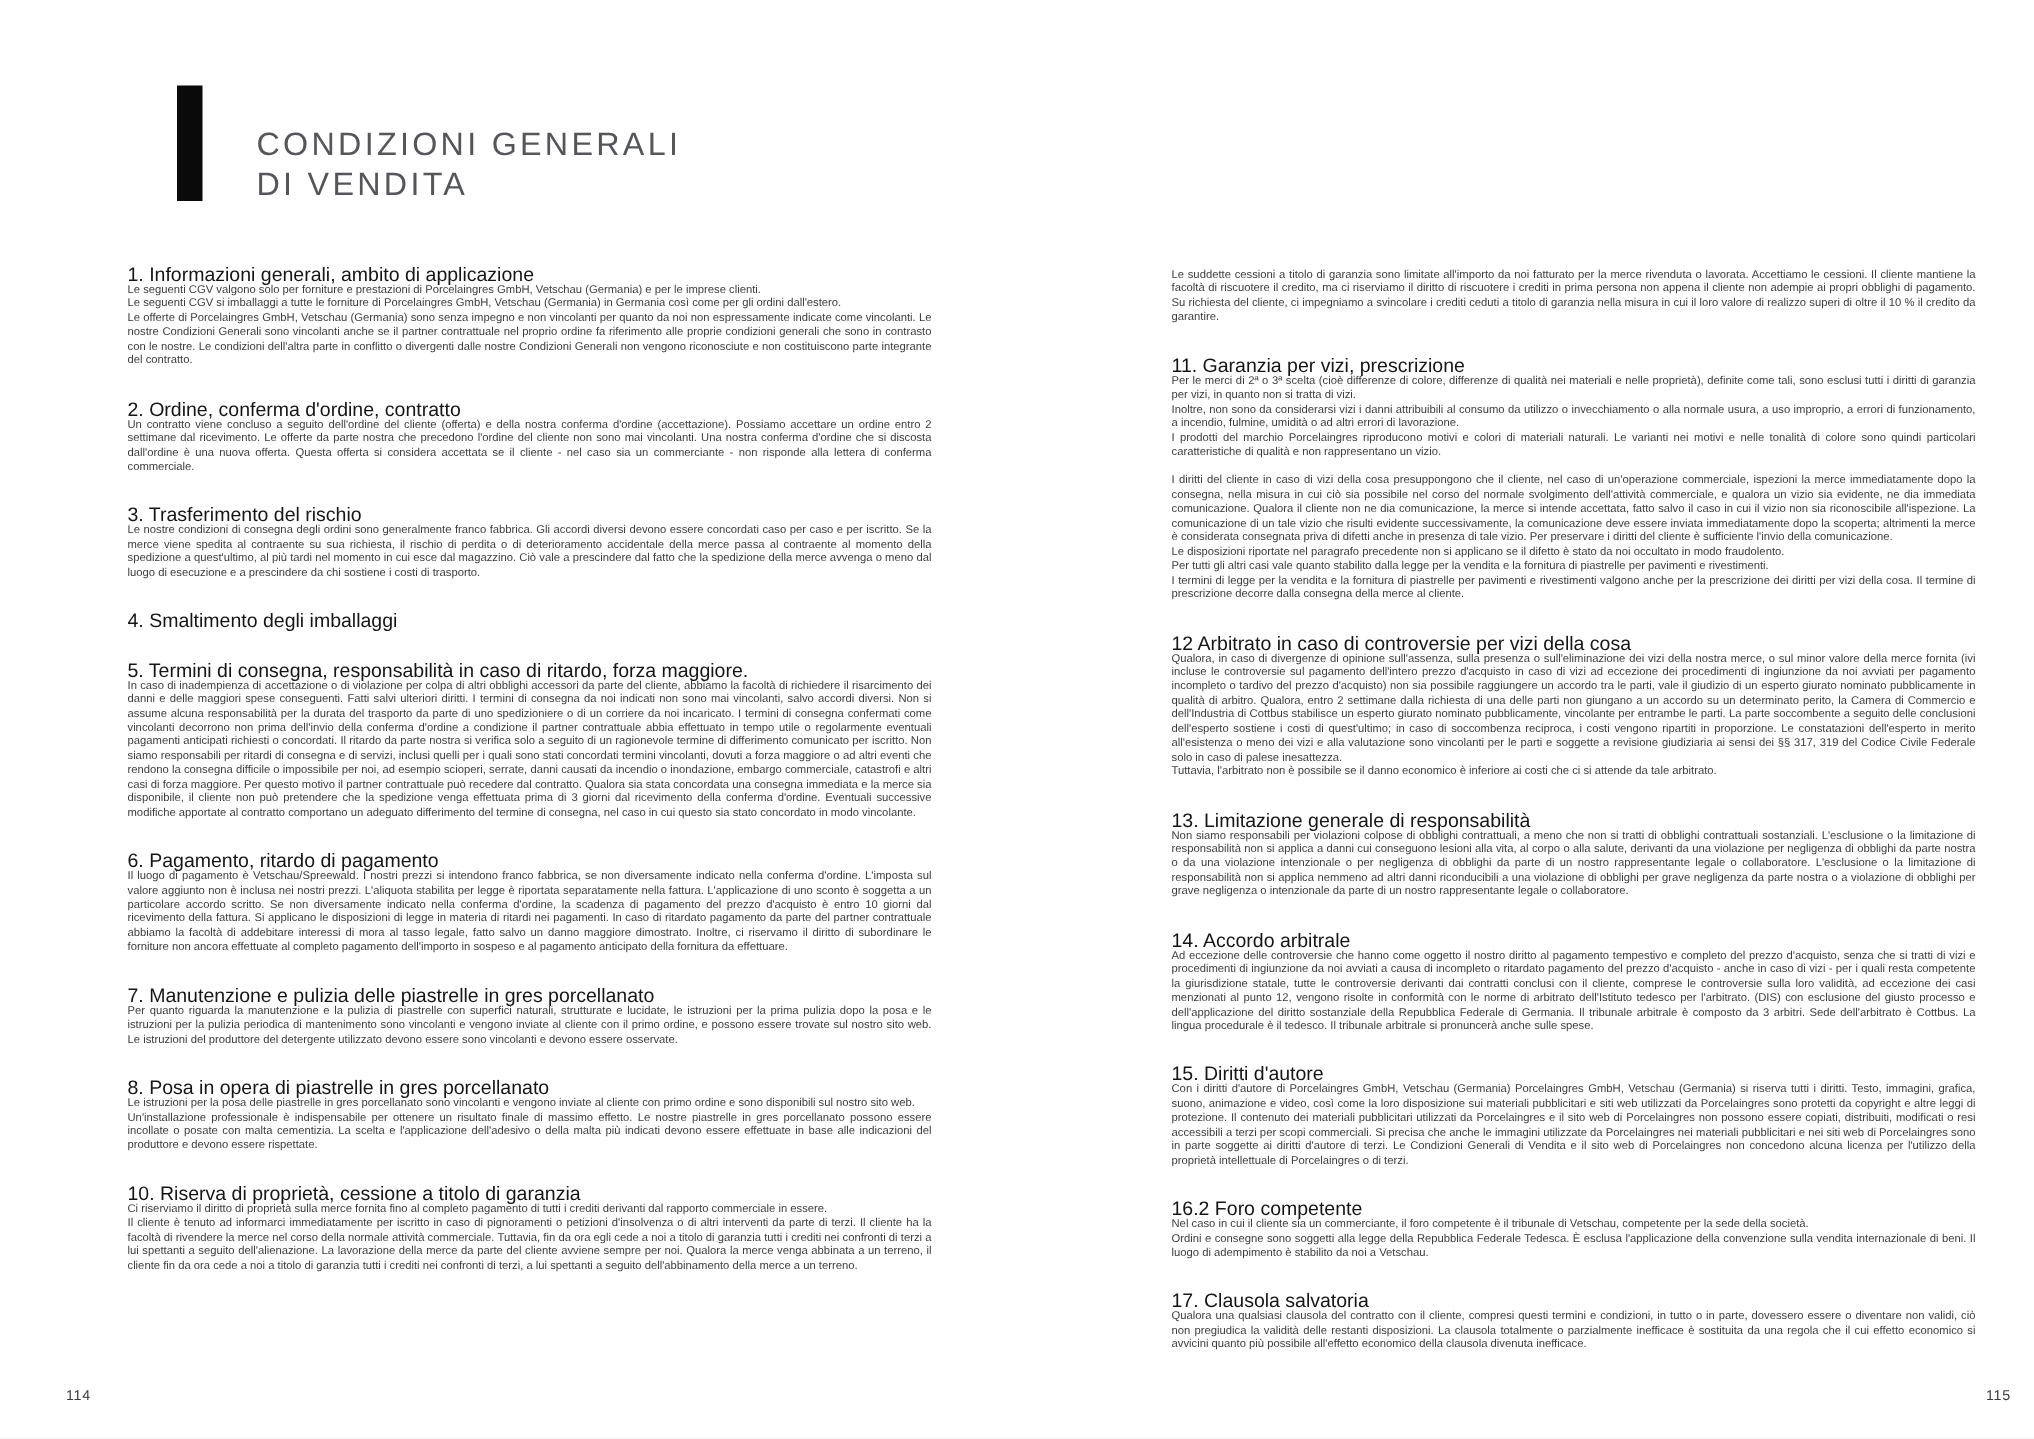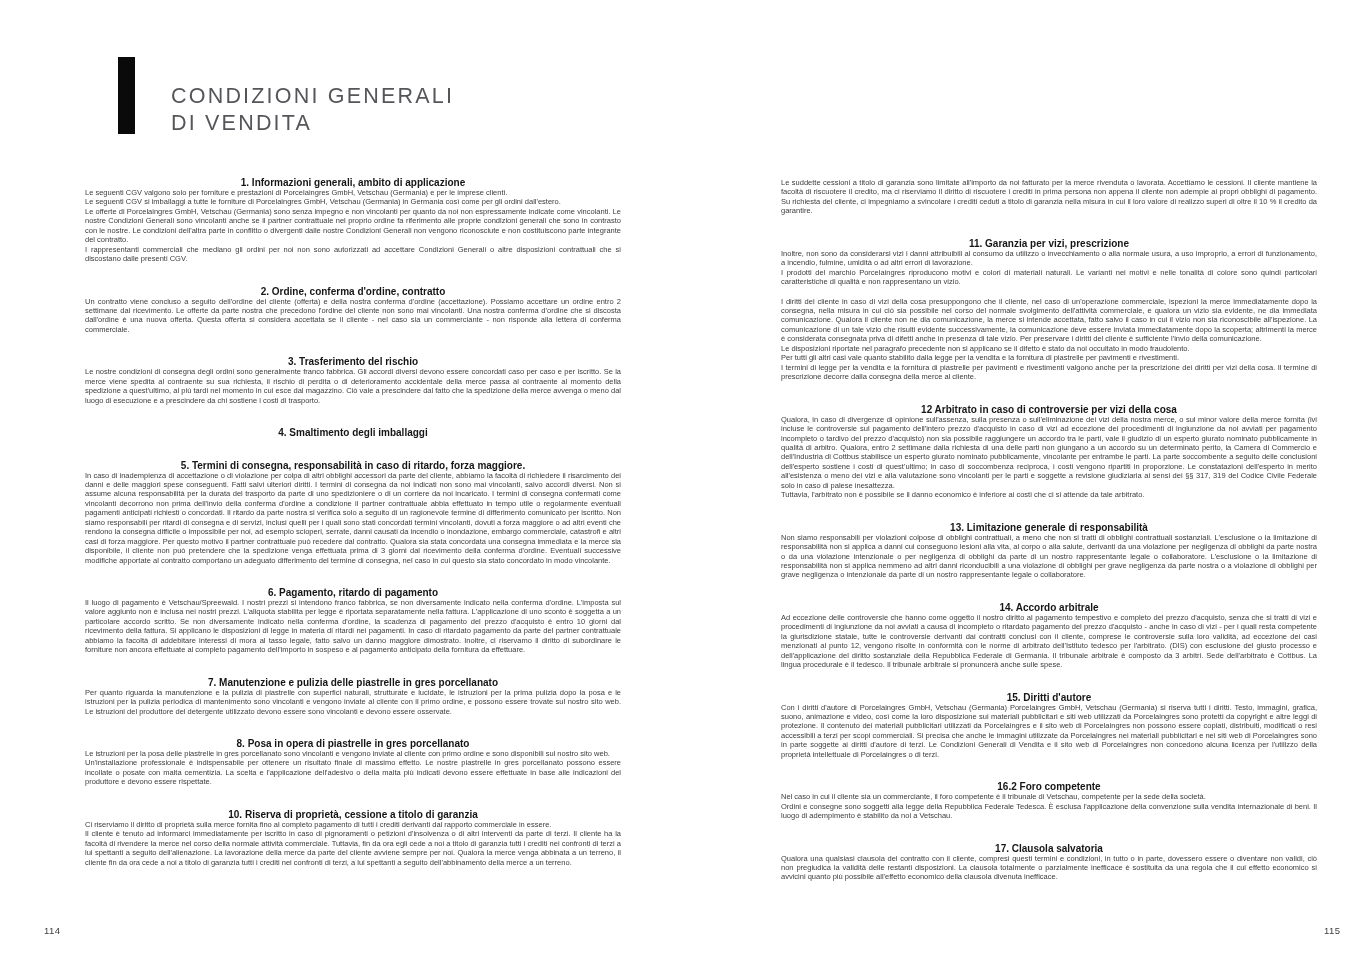--- a/index.html
+++ b/index.html
@@ -19,22 +19,22 @@
   }
   .column {
     position:absolute; top:178px; width:536px;
     font-size:7.5px; line-height:9.45px; color:#3c3c3e;
     text-align:justify;
   }
   #left-col  { left:85px;  }
   #right-col { left:753px;margin-left:28px; }
   .tc-section + .tc-section { margin-top:23px; }
   .tc-heading {
-    font-weight:bold; color:#151515; margin:0 0 0.5px 0;
-    text-align:center; font-size:10px;
+    font-weight:normal; color:#151515; margin:0 0 0.5px 0;
+    text-align:left; font-size:13px;
   }
   .tc-block + .tc-block { margin-top:10px; }
   .tc-block p { margin:0; }
   .page-number {
     position:absolute; top:925px; font-size:9.5px; color:#3c3c3e; letter-spacing:0.5px;margin-left:16px;
   }
   .page-number.pn-left  { left:28px; }
   .page-number.pn-right { left:1308px; }
 </style>
 </head>
@@ -46,21 +46,20 @@
 
   <h1 class="doc-title"><span>CONDIZIONI GENERALI</span><br><span>DI VENDITA</span></h1>
 
   <div class="column" id="left-col">
       <section class="tc-section">
         <h2 class="tc-heading">1. Informazioni generali, ambito di applicazione</h2>
         <div class="tc-block">
           <p>Le seguenti CGV valgono solo per forniture e prestazioni di Porcelaingres GmbH, Vetschau (Germania) e per le imprese clienti.</p>
           <p>Le seguenti CGV si imballaggi a tutte le forniture di Porcelaingres GmbH, Vetschau (Germania) in Germania così come per gli ordini dall'estero.</p>
           <p>Le offerte di Porcelaingres GmbH, Vetschau (Germania) sono senza impegno e non vincolanti per quanto da noi non espressamente indicate come vincolanti. Le nostre Condizioni Generali sono vincolanti anche se il partner contrattuale nel proprio ordine fa riferimento alle proprie condizioni generali che sono in contrasto con le nostre. Le condizioni dell'altra parte in conflitto o divergenti dalle nostre Condizioni Generali non vengono riconosciute e non costituiscono parte integrante del contratto.</p>
-          <p>I rappresentanti commerciali che mediano gli ordini per noi non sono autorizzati ad accettare Condizioni Generali o altre disposizioni contrattuali che si discostano dalle presenti CGV.</p>
         </div>
       </section>
       <section class="tc-section">
         <h2 class="tc-heading">2. Ordine, conferma d'ordine, contratto</h2>
         <div class="tc-block">
           <p>Un contratto viene concluso a seguito dell'ordine del cliente (offerta) e della nostra conferma d'ordine (accettazione). Possiamo accettare un ordine entro 2 settimane dal ricevimento. Le offerte da parte nostra che precedono l'ordine del cliente non sono mai vincolanti. Una nostra conferma d'ordine che si discosta dall'ordine è una nuova offerta. Questa offerta si considera accettata se il cliente - nel caso sia un commerciante - non risponde alla lettera di conferma commerciale.</p>
         </div>
       </section>
       <section class="tc-section">
         <h2 class="tc-heading">3. Trasferimento del rischio</h2>
@@ -107,20 +106,21 @@
 
   <div class="column" id="right-col">
       <section class="tc-section">
         <div class="tc-block">
           <p>Le suddette cessioni a titolo di garanzia sono limitate all'importo da noi fatturato per la merce rivenduta o lavorata. Accettiamo le cessioni. Il cliente mantiene la facoltà di riscuotere il credito, ma ci riserviamo il diritto di riscuotere i crediti in prima persona non appena il cliente non adempie ai propri obblighi di pagamento. Su richiesta del cliente, ci impegniamo a svincolare i crediti ceduti a titolo di garanzia nella misura in cui il loro valore di realizzo superi di oltre il 10 % il credito da garantire.</p>
         </div>
       </section>
       <section class="tc-section">
         <h2 class="tc-heading">11. Garanzia per vizi, prescrizione</h2>
         <div class="tc-block">
+          <p>Per le merci di 2ª o 3ª scelta (cioè differenze di colore, differenze di qualità nei materiali e nelle proprietà), definite come tali, sono esclusi tutti i diritti di garanzia per vizi, in quanto non si tratta di vizi.</p>
           <p>Inoltre, non sono da considerarsi vizi i danni attribuibili al consumo da utilizzo o invecchiamento o alla normale usura, a uso improprio, a errori di funzionamento, a incendio, fulmine, umidità o ad altri errori di lavorazione.</p>
           <p>I prodotti del marchio Porcelaingres riproducono motivi e colori di materiali naturali. Le varianti nei motivi e nelle tonalità di colore sono quindi particolari caratteristiche di qualità e non rappresentano un vizio.</p>
         </div>
         <div class="tc-block">
           <p>I diritti del cliente in caso di vizi della cosa presuppongono che il cliente, nel caso di un'operazione commerciale, ispezioni la merce immediatamente dopo la consegna, nella misura in cui ciò sia possibile nel corso del normale svolgimento dell'attività commerciale, e qualora un vizio sia evidente, ne dia immediata comunicazione. Qualora il cliente non ne dia comunicazione, la merce si intende accettata, fatto salvo il caso in cui il vizio non sia riconoscibile all'ispezione. La comunicazione di un tale vizio che risulti evidente successivamente, la comunicazione deve essere inviata immediatamente dopo la scoperta; altrimenti la merce è considerata consegnata priva di difetti anche in presenza di tale vizio. Per preservare i diritti del cliente è sufficiente l'invio della comunicazione.</p>
           <p>Le disposizioni riportate nel paragrafo precedente non si applicano se il difetto è stato da noi occultato in modo fraudolento.</p>
           <p>Per tutti gli altri casi vale quanto stabilito dalla legge per la vendita e la fornitura di piastrelle per pavimenti e rivestimenti.</p>
           <p>I termini di legge per la vendita e la fornitura di piastrelle per pavimenti e rivestimenti valgono anche per la prescrizione dei diritti per vizi della cosa. Il termine di prescrizione decorre dalla consegna della merce al cliente.</p>
         </div>
       </section>

